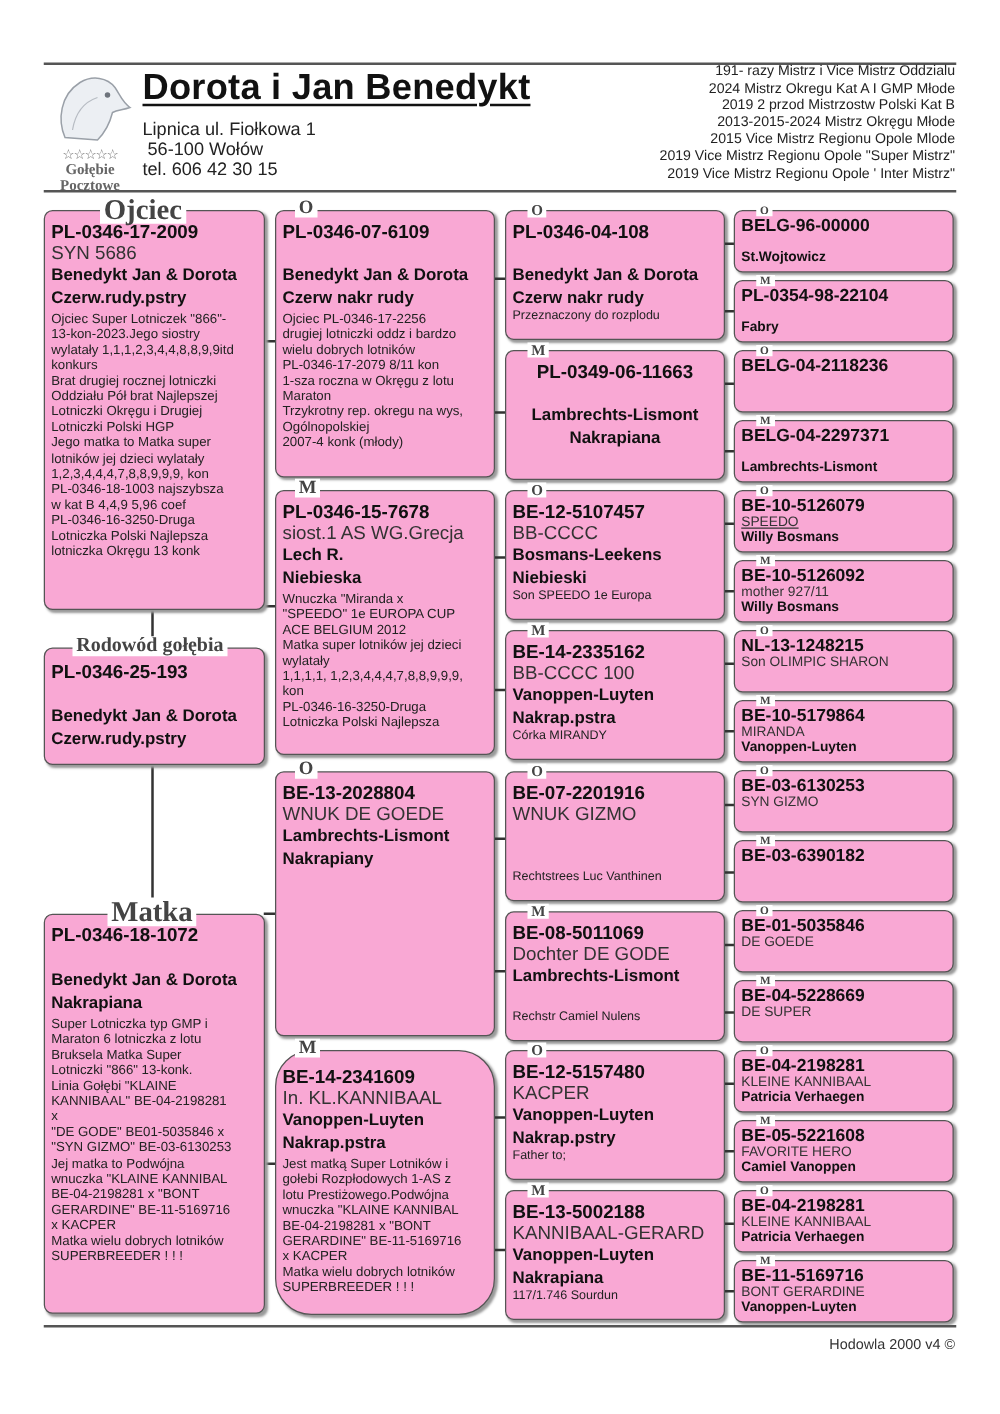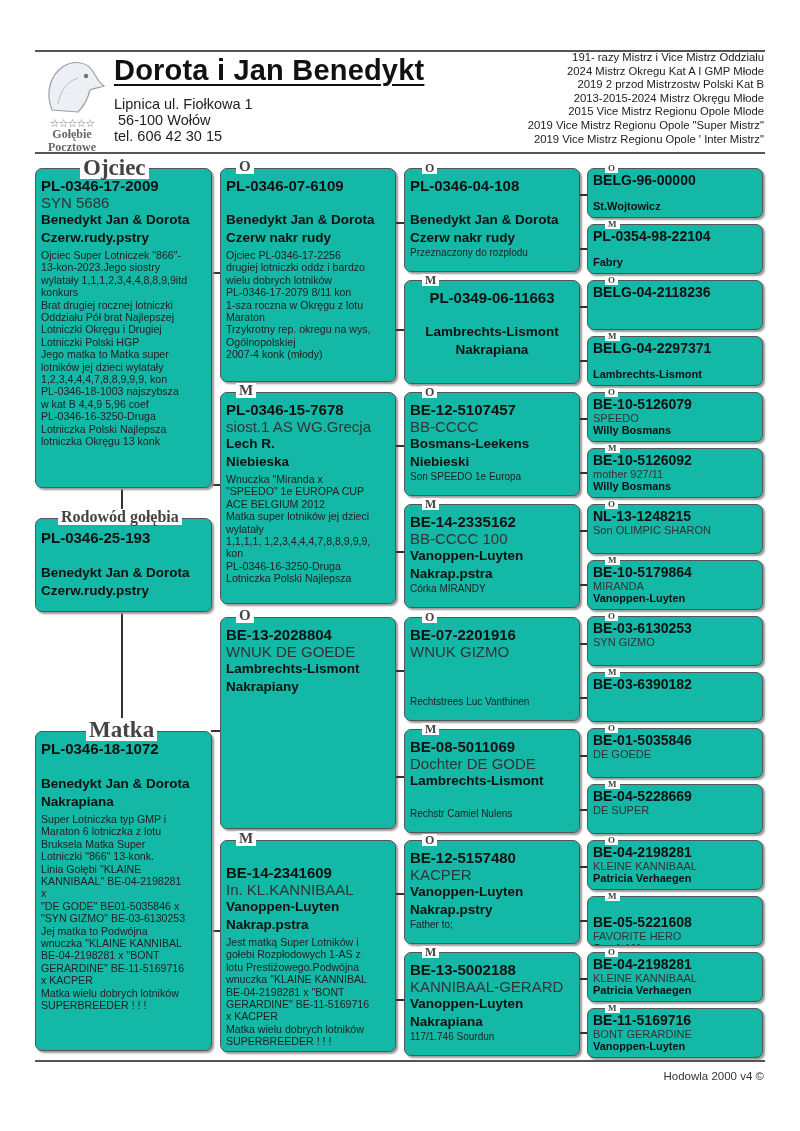--- a/index.html
+++ b/index.html
@@ -5,21 +5,21 @@
   html, body { margin:0; padding:0; background:#ffffff; }
   body { width:800px; height:1131px; position:relative; overflow:hidden; font-family:"Liberation Sans", sans-serif; color:#111; }
   .hr { position:absolute; left:35px; width:730px; height:2px; background:#555; }
   .header-logo { position:absolute; left:38px; top:58px; width:68px; height:92px; }
   .header-title { position:absolute; left:114px; top:54px; font-size:29px; font-weight:bold; text-decoration:underline; text-decoration-thickness:2px; text-underline-offset:4px; color:#111; letter-spacing:0.2px; }
   .header-addr { position:absolute; left:114px; top:96px; font-size:14.5px; line-height:16px; color:#222; }
   .header-addr div { white-space:pre; }
   .header-titles { position:absolute; right:36px; top:51px; text-align:right; font-size:11.3px; line-height:13.6px; color:#222; }
   .footer { position:absolute; right:36px; top:1070px; font-size:11.5px; color:#333; }
 
-  .box { position:absolute; border:1.5px solid #555; border-radius:7px; box-shadow:2px 2px 2px #999; background:#14b8a6; box-sizing:border-box; padding:0 5px; overflow:hidden; }
+  .box { position:absolute; border:1.5px solid #555; border-radius:7px; box-shadow:2px 2px 2px #999; background:#f9a8d4; box-sizing:border-box; padding:0 5px; overflow:hidden; }
   .legend { position:absolute; background:#fff; font-family:"Liberation Serif", serif; font-weight:bold; color:#444; padding:0 3px; line-height:1; }
   .lg-big { font-size:23px; }
   .lg-mid { font-size:16px; }
   .lg-med { font-size:15px; }
   .lg-sm { font-size:12px; }
   .lg-xs { font-size:9px; }
   .ring { font-weight:bold; font-size:15px; color:#111; white-space:nowrap; }
   .ring-sm { font-weight:bold; font-size:14px; color:#111; white-space:nowrap; }
   .name { font-size:15px; color:#333; white-space:nowrap; line-height:17px; }
   .name-sm { font-size:11px; color:#333; white-space:nowrap; line-height:12px; }
@@ -165,21 +165,21 @@
     <div class="line" style="left: 396px; top: 551px; width: 10px; height: 1.5px;"></div>
     <div class="box" style="left: 220px; top: 617px; width: 176px; height: 212px; padding-top: 8px;">
       <div class="ring">BE-13-2028804</div>
       <div class="name" style="min-height: 17px;">WNUK DE GOEDE</div>
       <div class="owner">Lambrechts-Lismont</div>
       <div class="color">Nakrapiany</div>
     </div>
     <div class="legend lg-med" style="left: 236px; top: 608px;">O</div>
     <div class="line" style="left: 396px; top: 670px; width: 10px; height: 1.5px;"></div>
     <div class="line" style="left: 396px; top: 776px; width: 10px; height: 1.5px;"></div>
-    <div class="box" style="left: 220px; top: 840px; width: 176px; height: 212px; padding-top: 23px;">
+    <div class="box" style="left: 220px; top: 840px; width: 176px; height: 212px; padding-top: 12px; border-radius: 29px;">
       <div class="ring">BE-14-2341609</div>
       <div class="name" style="min-height: 17px;"> In. KL.KANNIBAAL</div>
       <div class="owner">Vanoppen-Luyten</div>
       <div class="color">Nakrap.pstra</div>
       <div class="desc" style="margin-top: 2px;">Jest matką Super Lotników i
 gołebi Rozpłodowych 1-AS z
 lotu Prestiżowego.Podwójna
 wnuczka "KLAINE KANNIBAL
 BE-04-2198281  x "BONT
 GERARDINE" BE-11-5169716
@@ -293,21 +293,21 @@
     </div>
     <div class="legend lg-xs" style="left: 605px; top: 276px;">O</div>
     <div class="box" style="left: 587px; top: 336px; width: 176px; height: 50px; padding-top: 3px;">
       <div class="ring-sm">BELG-04-2297371</div>
       <div class="name-sm" style="min-height: 12px;"></div>
       <div class="owner-sm">Lambrechts-Lismont</div>
     </div>
     <div class="legend lg-xs" style="left: 605px; top: 332px;">M</div>
     <div class="box" style="left: 587px; top: 392px; width: 176px; height: 50px; padding-top: 3px;">
       <div class="ring-sm">BE-10-5126079</div>
-      <div class="name-sm" style="min-height: 12px;">SPEEDO</div>
+      <div class="name-sm" style="min-height: 12px; text-decoration: underline;">SPEEDO</div>
       <div class="owner-sm">Willy Bosmans</div>
     </div>
     <div class="legend lg-xs" style="left: 605px; top: 388px;">O</div>
     <div class="box" style="left: 587px; top: 448px; width: 176px; height: 50px; padding-top: 3px;">
       <div class="ring-sm">BE-10-5126092</div>
       <div class="name-sm" style="min-height: 12px;">mother 927/11</div>
       <div class="owner-sm">Willy Bosmans</div>
     </div>
     <div class="legend lg-xs" style="left: 605px; top: 444px;">M</div>
     <div class="box" style="left: 587px; top: 504px; width: 176px; height: 50px; padding-top: 3px;">
@@ -345,21 +345,21 @@
       <div class="name-sm" style="min-height: 12px;">DE SUPER</div>
       <div class="owner-sm"></div>
     </div>
     <div class="legend lg-xs" style="left: 605px; top: 780px;">M</div>
     <div class="box" style="left: 587px; top: 840px; width: 176px; height: 50px; padding-top: 3px;">
       <div class="ring-sm">BE-04-2198281</div>
       <div class="name-sm" style="min-height: 12px;">KLEINE KANNIBAAL</div>
       <div class="owner-sm">Patricia Verhaegen</div>
     </div>
     <div class="legend lg-xs" style="left: 605px; top: 836px;">O</div>
-    <div class="box" style="left: 587px; top: 896px; width: 176px; height: 50px; padding-top: 17px;">
+    <div class="box" style="left: 587px; top: 896px; width: 176px; height: 50px; padding-top: 3px;">
       <div class="ring-sm">BE-05-5221608</div>
       <div class="name-sm" style="min-height: 12px;">FAVORITE HERO</div>
       <div class="owner-sm">Camiel Vanoppen</div>
     </div>
     <div class="legend lg-xs" style="left: 605px; top: 892px;">M</div>
     <div class="box" style="left: 587px; top: 952px; width: 176px; height: 50px; padding-top: 3px;">
       <div class="ring-sm">BE-04-2198281</div>
       <div class="name-sm" style="min-height: 12px;">KLEINE KANNIBAAL</div>
       <div class="owner-sm">Patricia Verhaegen</div>
     </div>

